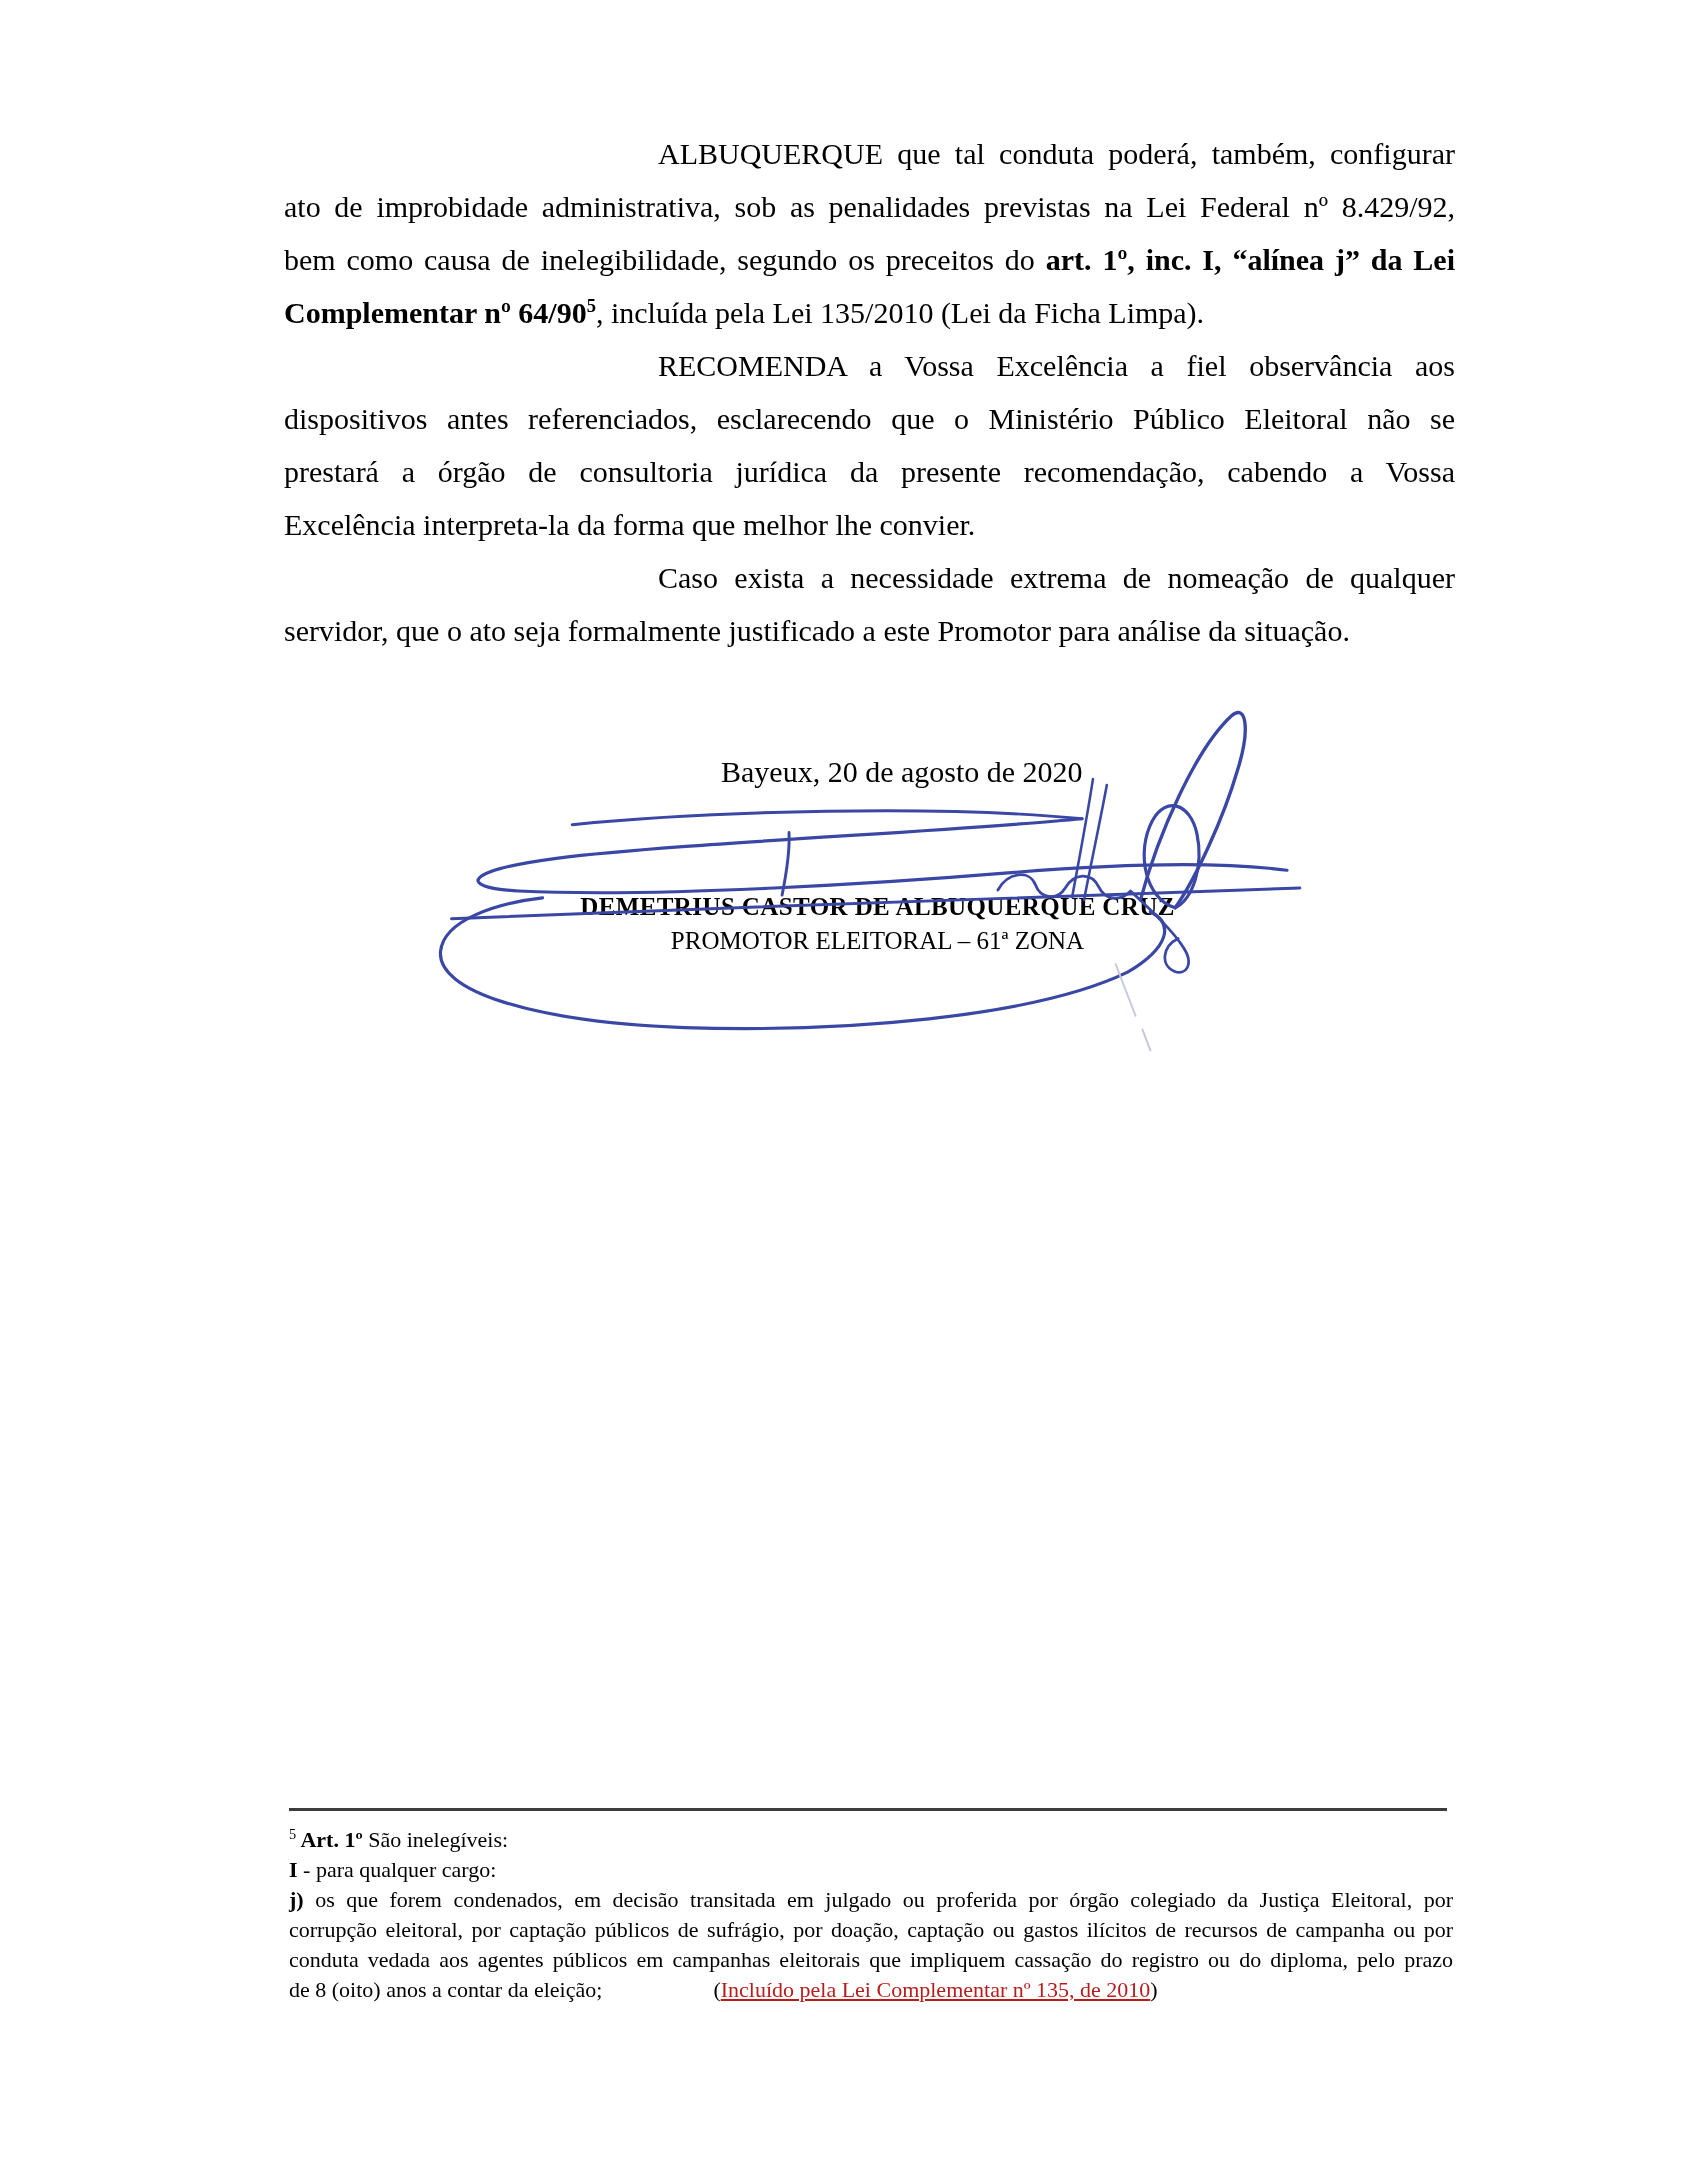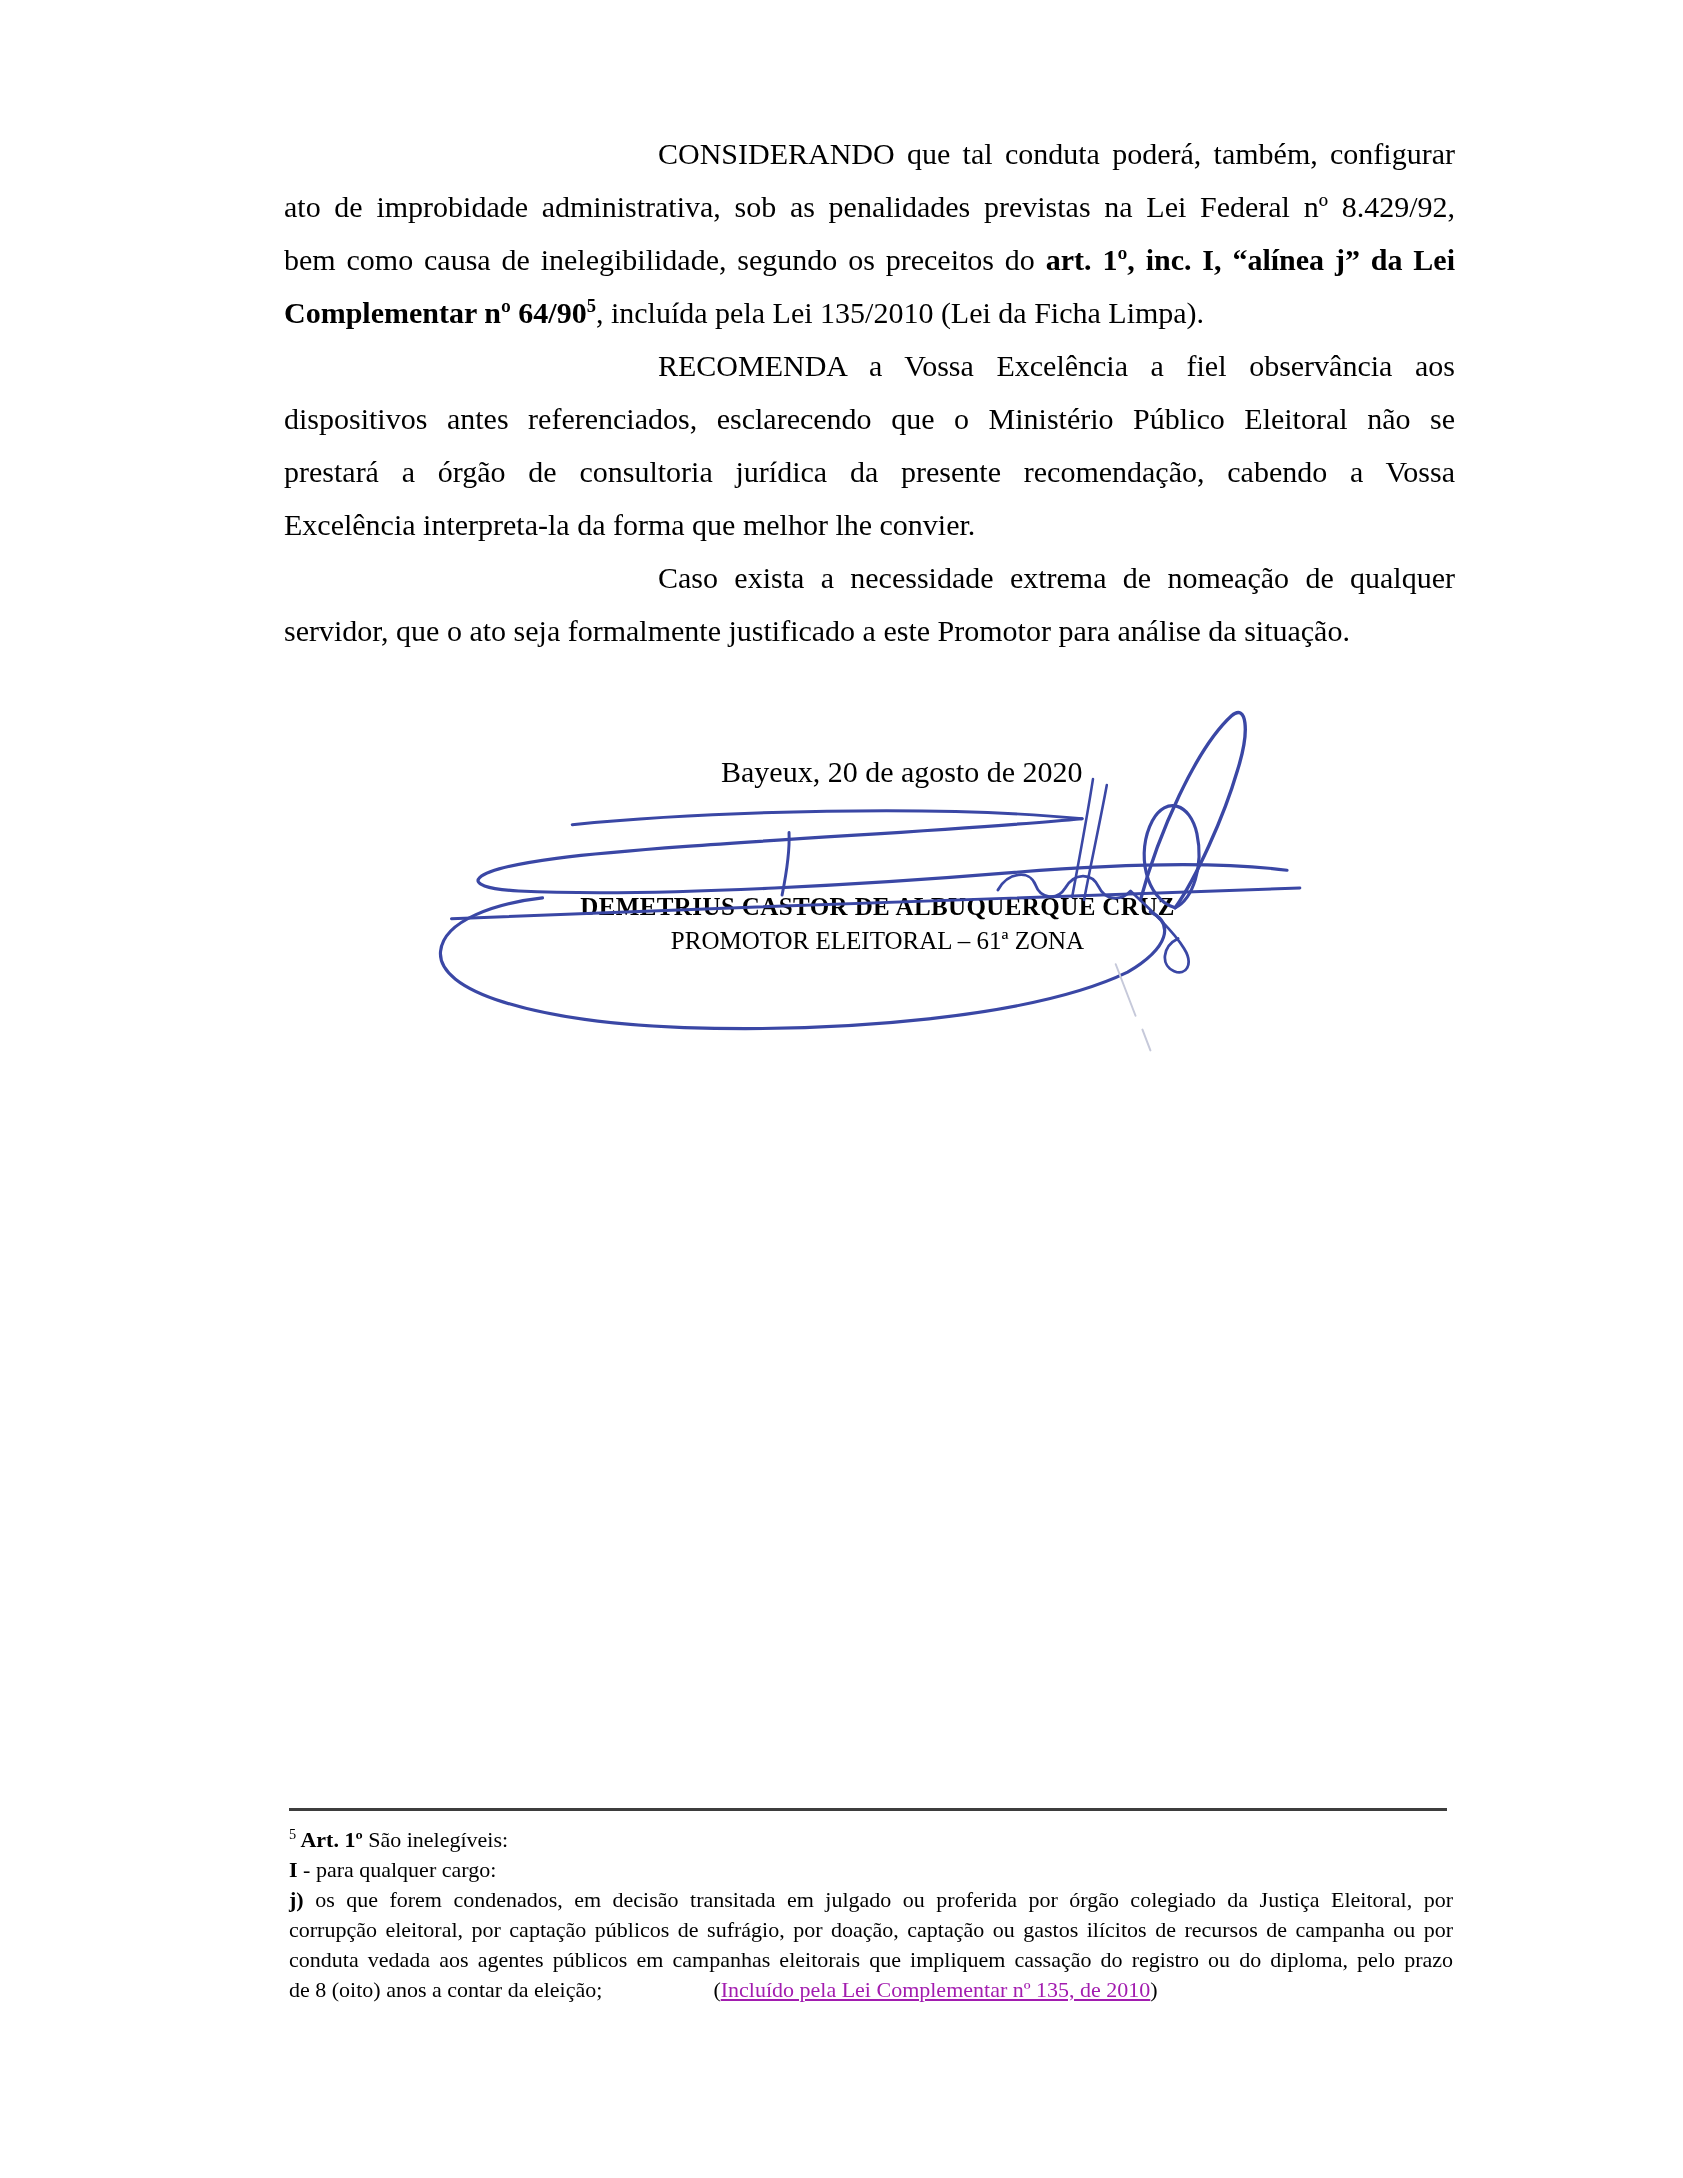--- a/index.html
+++ b/index.html
@@ -22,30 +22,30 @@
   .signer-name  { font-size:25px; font-weight:bold; letter-spacing:0.4px; white-space:nowrap; }
   .signer-title { font-size:25px; margin-top:6px; white-space:nowrap; }
   .fn-rule { position:absolute; left:289px; top:1808px; width:1158px; height:3px; background:#3d3d3d; }
   .footnote {
     position:absolute; left:289px; top:1825px; width:1164px;
     font-size:22px; line-height:30px;
   }
   .fjust { text-align:justify; text-align-last:justify; }
   .fsup { font-size:0.65em; vertical-align:super; line-height:0; }
   .tab-gap { display:inline-block; width:111px; }
-  .fn-link { color:#a21caf; text-decoration:underline; }
+  .fn-link { color:#b91c1c; text-decoration:underline; }
   .sig-svg { position:absolute; left:0; top:0; pointer-events:none; }
 </style>
 </head>
 <body>
 
 <div class="page">
 
   <div class="body-text">
-    <div class="bline just ind"><span>CONSIDERANDO que tal conduta poderá, também, configurar</span></div>
+    <div class="bline just ind"><span>ALBUQUERQUE que tal conduta poderá, também, configurar</span></div>
     <div class="bline just"><span>ato de improbidade administrativa, sob as penalidades previstas na Lei Federal nº 8.429/92,</span></div>
     <div class="bline just"><span>bem como causa de inelegibilidade, segundo os preceitos do </span><b>art. 1º, inc. I, “alínea j” da Lei</b></div>
     <div class="bline"><b>Complementar nº 64/90</b><sup class="bsup"><b>5</b></sup><span>, incluída pela Lei 135/2010 (Lei da Ficha Limpa).</span></div>
     <div class="bline just ind"><span>RECOMENDA a Vossa Excelência a fiel observância aos</span></div>
     <div class="bline just"><span>dispositivos antes referenciados, esclarecendo que o Ministério Público Eleitoral não se</span></div>
     <div class="bline just"><span>prestará a órgão de consultoria jurídica da presente recomendação, cabendo a Vossa</span></div>
     <div class="bline"><span>Excelência interpreta-la da forma que melhor lhe convier.</span></div>
     <div class="bline just ind"><span>Caso exista a necessidade extrema de nomeação de qualquer</span></div>
     <div class="bline"><span>servidor, que o ato seja formalmente justificado a este Promotor para análise da situação.</span></div>
   </div>

